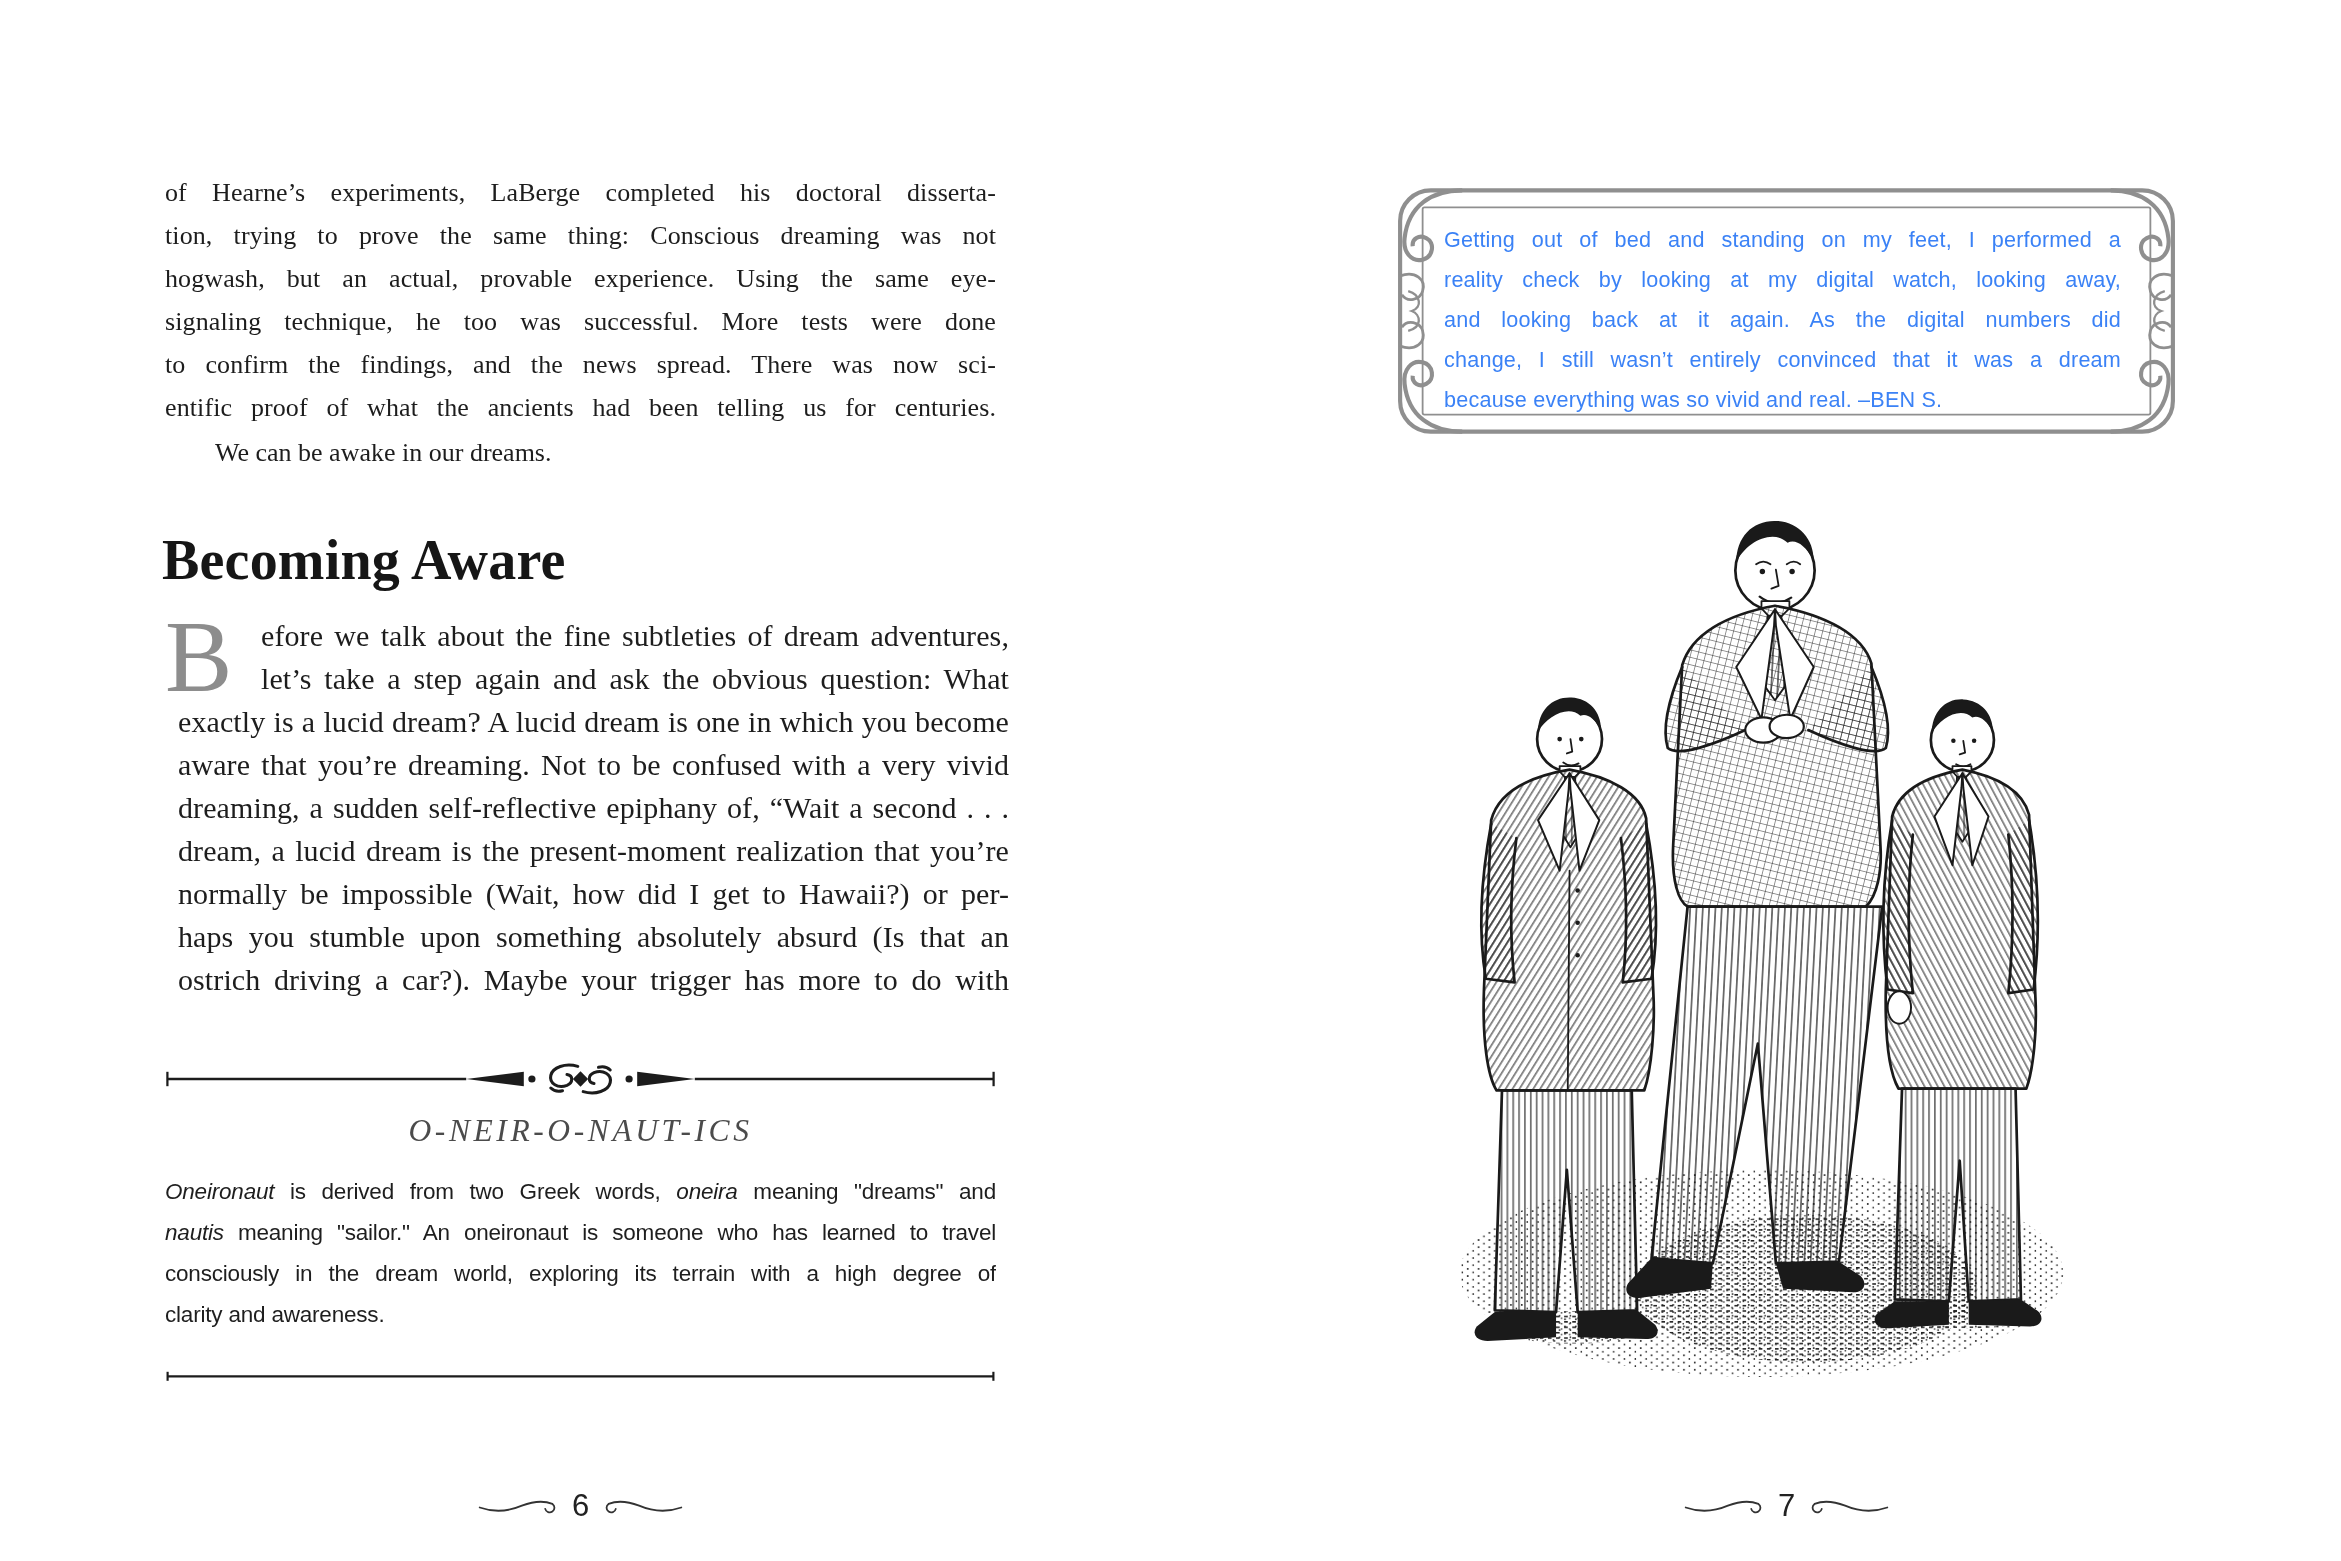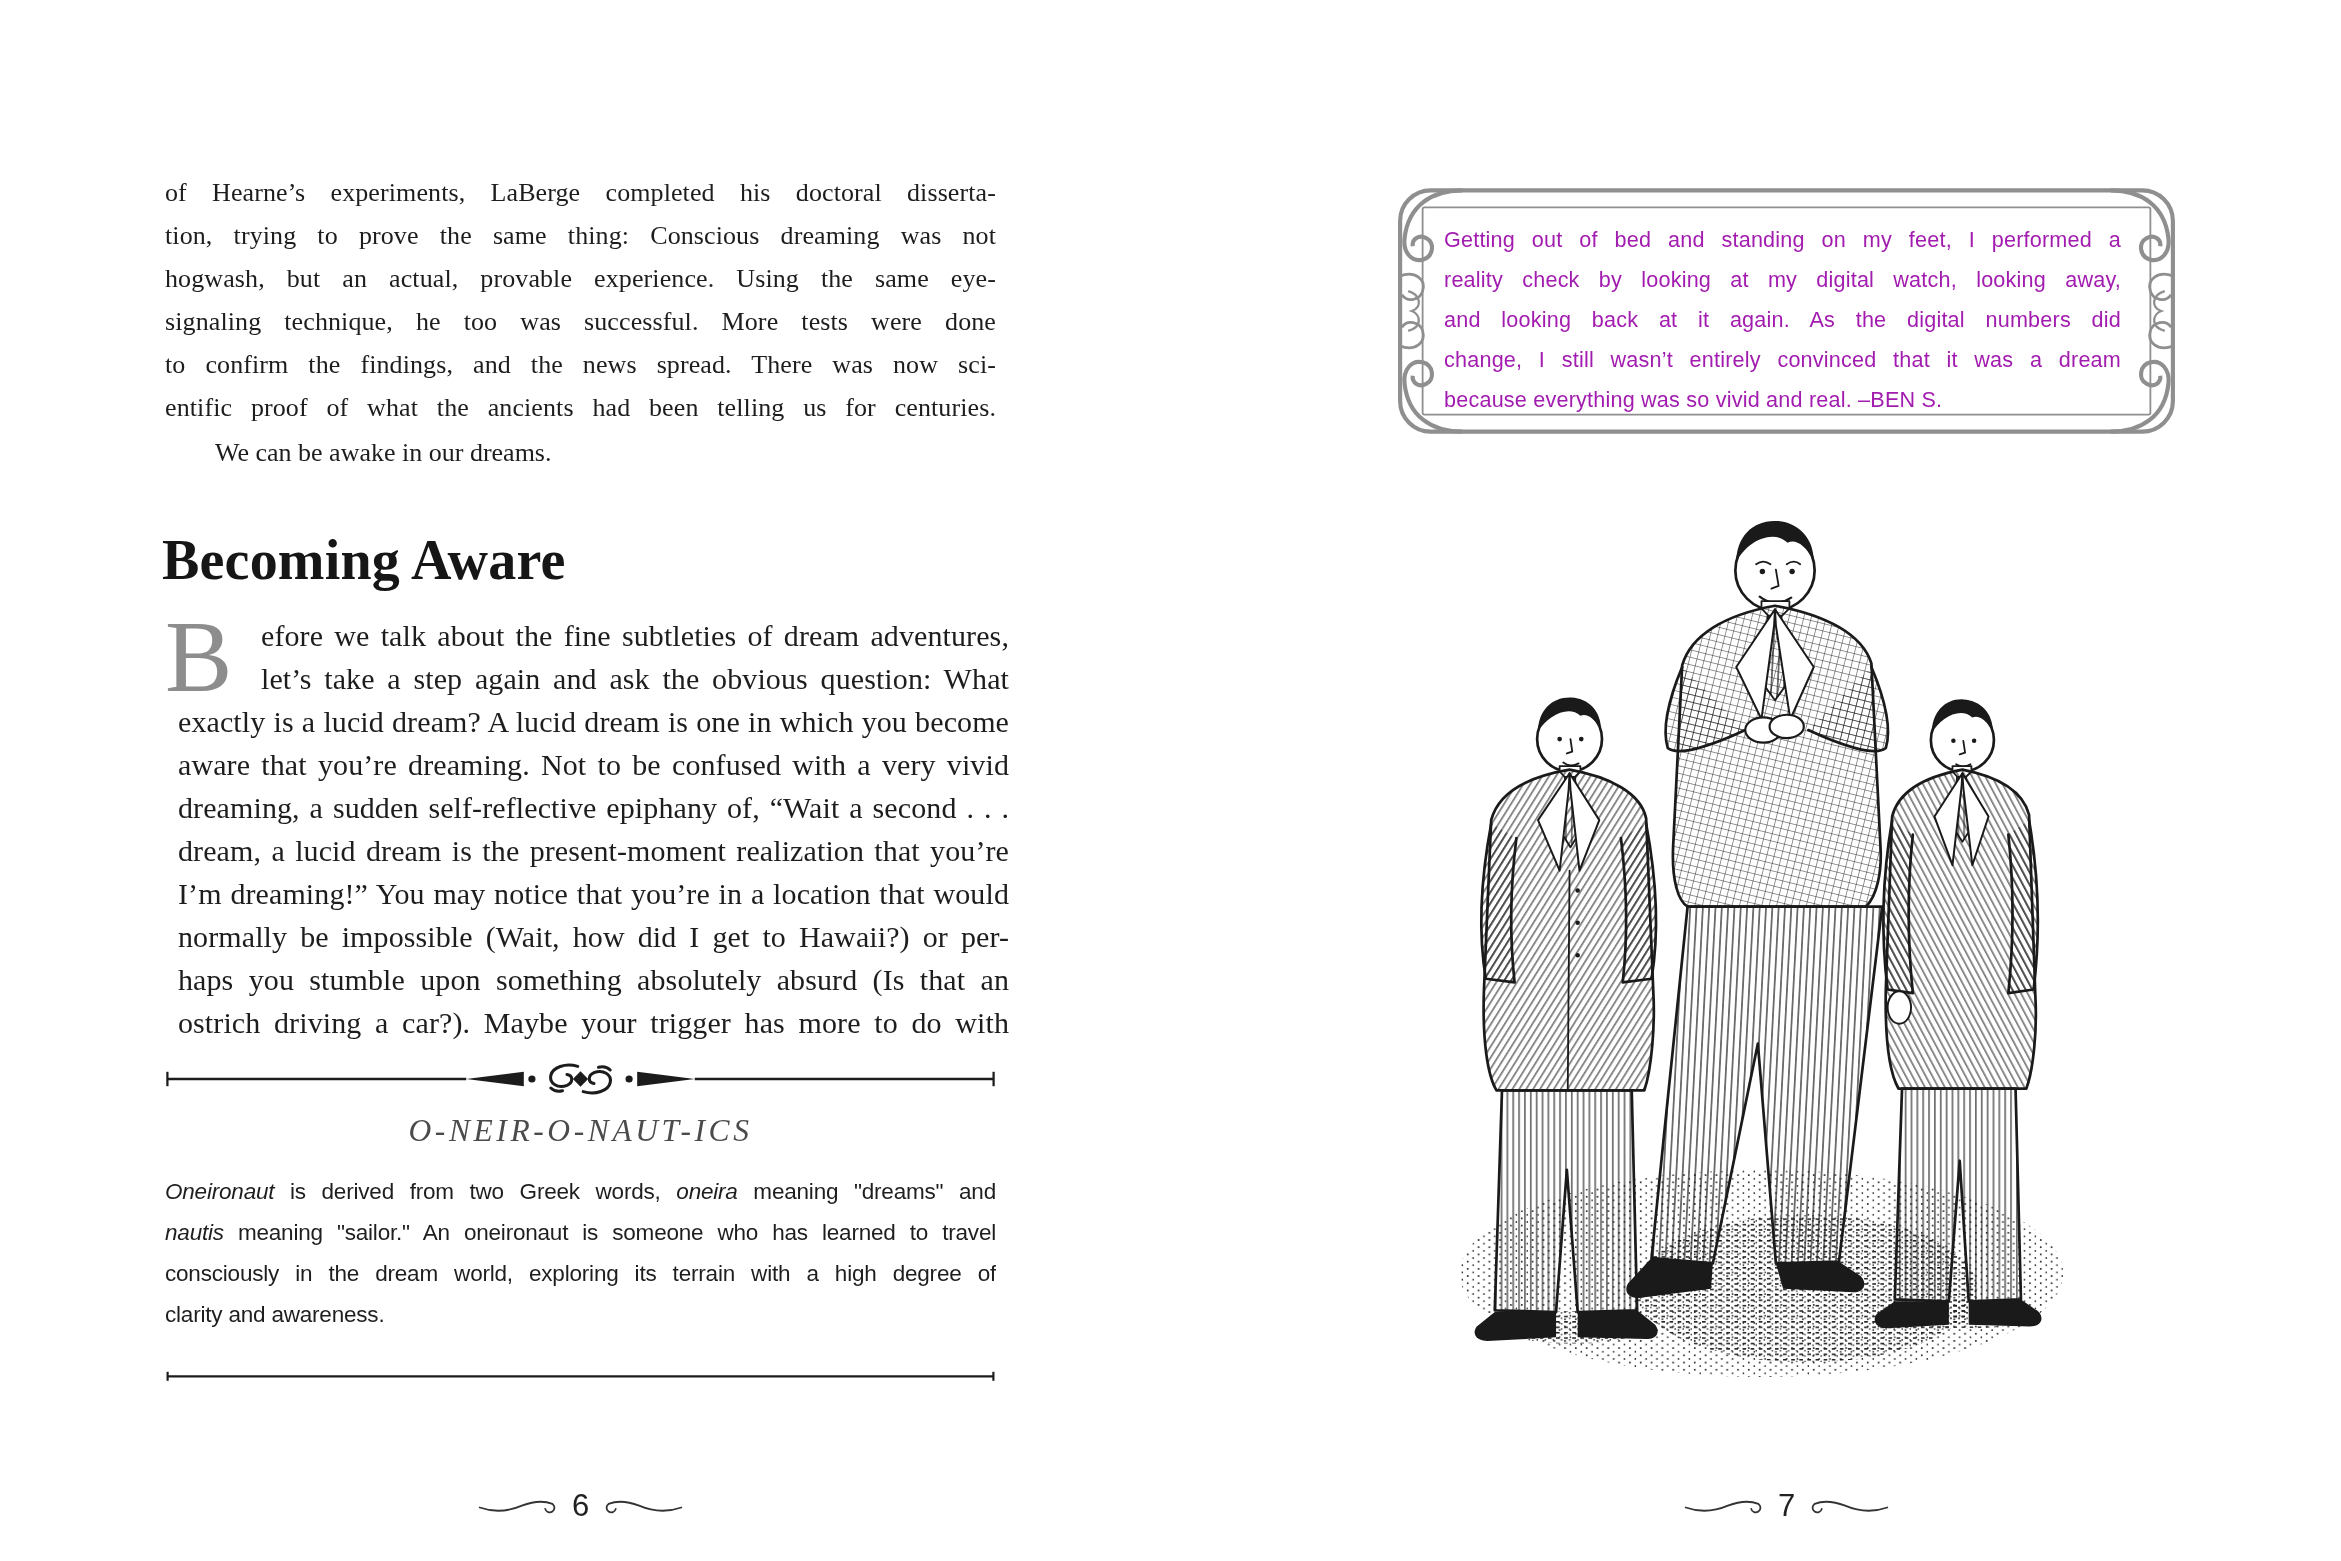--- a/index.html
+++ b/index.html
@@ -35,21 +35,21 @@
   .endrule{position:absolute;left:165px;top:1370px;}
   
   .pagenum{position:absolute;top:1488px;display:flex;align-items:center;justify-content:center;gap:16px;width:831px;}
   .pn-left{left:165px;}
   .pn-right{left:1392px;width:789px;}
   .pagenum .num{font-family:"Liberation Sans",sans-serif;font-size:31px;color:#222;}
   .flourish{display:block;}
   
   .qbox{position:absolute;left:1392px;top:182px;width:789px;height:258px;}
   .qframe{position:absolute;left:0;top:0;}
-  .qtext{position:absolute;left:52px;top:38px;width:677px;--lh:40px;font-size:21.6px;letter-spacing:0.2px;font-family:"Liberation Sans",sans-serif;color:#a21caf;}
+  .qtext{position:absolute;left:52px;top:38px;width:677px;--lh:40px;font-size:21.6px;letter-spacing:0.2px;font-family:"Liberation Sans",sans-serif;color:#3b82f6;}
   .illus{position:absolute;left:1401px;top:503px;}
 </style>
 </head>
 <body>
 
 <div class="spread">
 
   <div>
 
     <div class="p1 lines">
@@ -67,21 +67,20 @@
 
     <div class="dropcap">B</div>
 
     <div class="p2 lines">
         <div class="line capind">efore we talk about the fine subtleties of dream adventures,</div>
         <div class="line capind">let’s take a step again and ask the obvious question: What</div>
         <div class="line">exactly is a lucid dream? A lucid dream is one in which you become</div>
         <div class="line">aware that you’re dreaming. Not to be confused with a very vivid</div>
         <div class="line">dreaming, a sudden self-reflective epiphany of, “Wait a second . . .</div>
         <div class="line">dream, a lucid dream is the present-moment realization that you’re</div>
-        <div class="line">I’m dreaming!” You may notice that you’re in a location that would</div>
         <div class="line">normally be impossible (Wait, how did I get to Hawaii?) or per-</div>
         <div class="line">haps you stumble upon something absolutely absurd (Is that an</div>
         <div class="line">ostrich driving a car?). Maybe your trigger has more to do with</div>
       </div>
 
     <svg class="divider" width="831" height="36" viewBox="0 0 922 40">
       <g stroke="#1c1c1c" fill="none">
         <line x1="2" y1="12" x2="2" y2="28" stroke-width="2.5"></line>
         <line x1="920" y1="12" x2="920" y2="28" stroke-width="2.5"></line>
         <line x1="2" y1="20" x2="334" y2="20" stroke-width="2.6"></line>

